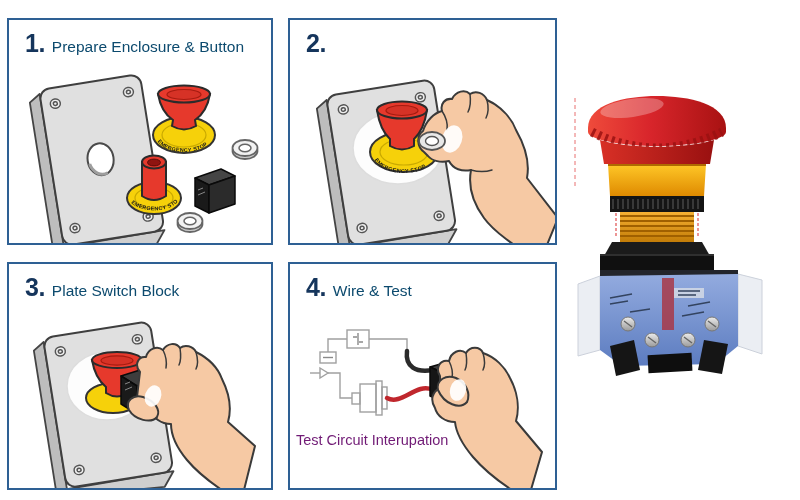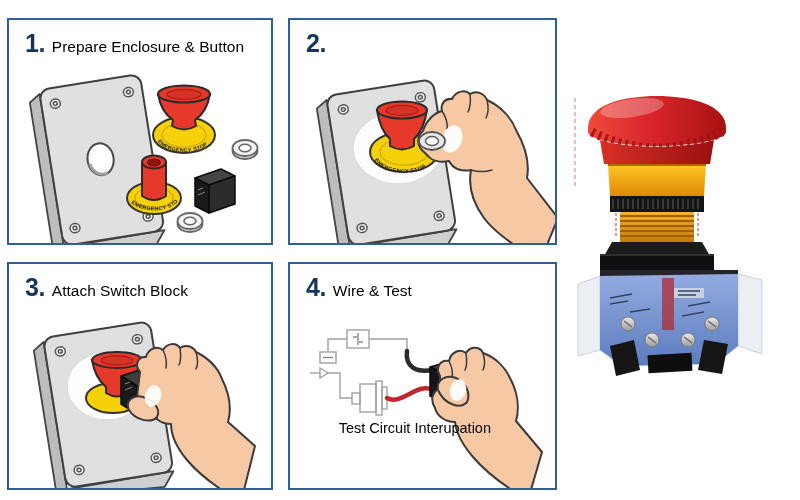--- a/index.html
+++ b/index.html
@@ -12,25 +12,25 @@
     position:absolute;background:#fff;border:2px solid #2e6094;box-sizing:border-box;
   }
   #panel-1{left:7px;top:18px;width:266px;height:227px;}
   #panel-2{left:288px;top:18px;width:269px;height:227px;}
   #panel-3{left:7px;top:262px;width:266px;height:228px;}
   #panel-4{left:288px;top:262px;width:269px;height:228px;}
   .panel-header{
     position:absolute;top:9px;left:16px;display:flex;align-items:baseline;gap:7px;z-index:5;
   }
   .step-number{font-size:25px;font-weight:700;color:#15355c;letter-spacing:-0.5px;}
-  .step-title{font-size:15.5px;font-weight:500;color:#000000;}
+  .step-title{font-size:15.5px;font-weight:500;color:#0c4a6e;}
   .illus{position:absolute;left:0;top:0;width:100%;height:100%;}
   .caption{
-    position:absolute;left:6px;right:64px;top:156px;text-align:right;
-    font-size:14.5px;font-weight:500;color:#000000;z-index:4;
+    position:absolute;left:6px;right:64px;top:168px;text-align:left;
+    font-size:14.5px;font-weight:500;color:#701a75;z-index:4;
   }
   #product-photo{position:absolute;left:570px;top:88px;width:228px;height:306px;}
   svg text{font-family:"Liberation Sans",sans-serif;}
 </style>
 </head>
 <body>
 
 <div class="panel" id="panel-1">
   <div class="panel-header">
     <span class="step-number">1.</span>
@@ -144,21 +144,21 @@
         <ellipse cx="142" cy="121" rx="13" ry="9" fill="#e8e8e8" stroke="#555" stroke-width="1.8"></ellipse>
         <ellipse cx="142" cy="121" rx="6.5" ry="4.5" fill="#ffffff" stroke="#555" stroke-width="1.4"></ellipse>
       </g>
     </g>
   </svg>
 </div>
 
 <div class="panel" id="panel-3">
   <div class="panel-header">
     <span class="step-number">3.</span>
-    <span class="step-title">Attach Switch Block</span>
+    <span class="step-title">Plate Switch Block</span>
   </div>
   <svg class="illus" viewBox="0 0 262 224">
     <g transform="translate(34,74) rotate(-9)" stroke-linejoin="round">
       <path d="M 0,4 L -11,11 L -11,160 L 0,153 Z" fill="#bdbdbd" stroke="#444" stroke-width="1.8"></path>
       <path d="M 0,153 L -11,160 L 97,166 L 108,152 Z" fill="#cfcfcf" stroke="#444" stroke-width="1.8"></path>
       <rect x="0" y="0" width="108" height="152" rx="10" fill="#e0e0e0" stroke="#3f3f3f" stroke-width="2"></rect>
       <g fill="#f0f0f0" stroke="#555" stroke-width="1.5">
         <ellipse cx="15" cy="16" rx="5" ry="4.6"></ellipse>
           <ellipse cx="15" cy="16" rx="2" ry="1.8" fill="none"></ellipse>
         <ellipse cx="93" cy="16" rx="5" ry="4.6"></ellipse>

